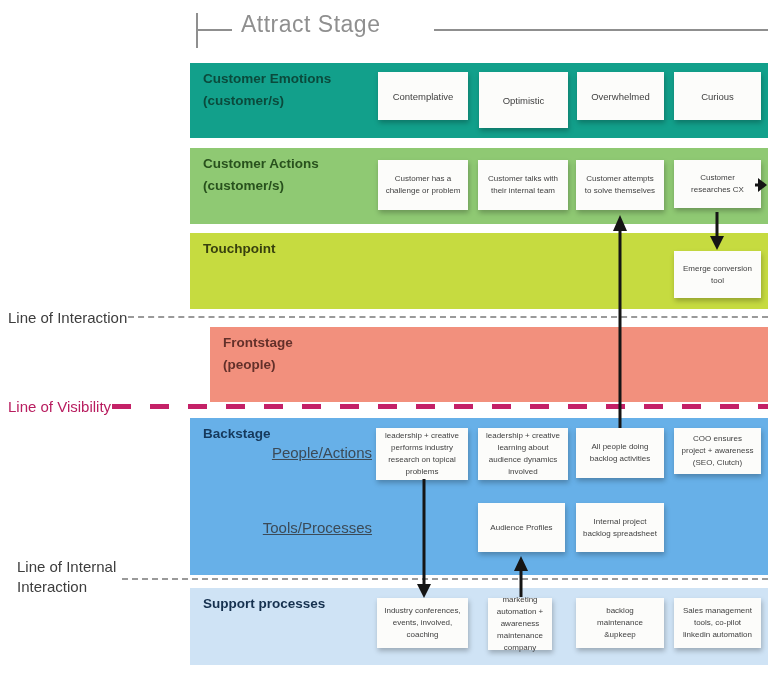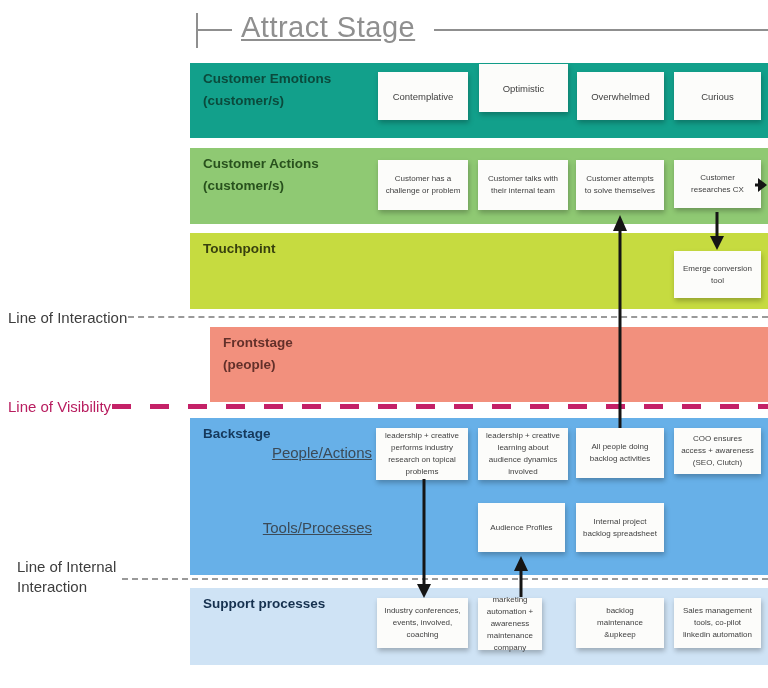--- a/index.html
+++ b/index.html
@@ -3,21 +3,21 @@
 <meta charset="utf-8">
 <style>
   html,body{margin:0;padding:0;background:#ffffff;}
   .canvas{
     position:relative;width:768px;height:688px;overflow:hidden;
     font-family:"Liberation Sans",sans-serif;background:#ffffff;
   }
   
   .title-vline{position:absolute;left:196px;top:13px;width:2px;height:35px;background:#8f8f8f;}
   .title-hline1{position:absolute;left:196px;top:29px;width:36px;height:2px;background:#8f8f8f;}
-  .title-text{position:absolute;left:241px;top:11px;font-size:29px;color:#8f8f8f;letter-spacing:.5px;white-space:nowrap;text-decoration:underline;}
+  .title-text{position:absolute;left:241px;top:11px;font-size:23px;color:#8f8f8f;letter-spacing:.5px;white-space:nowrap;}
   .title-hline2{position:absolute;left:434px;top:29px;width:334px;height:2px;background:#8f8f8f;}
   
   .band{position:absolute;left:190px;width:578px;z-index:1;}
   .band-label{position:absolute;left:13px;top:5px;font-size:13.5px;font-weight:700;line-height:1.6;}
   .b-emotions{top:63px;height:75px;}  .b-emotions .band-label{color:#0b4a3c;}
   .b-actions{top:148px;height:76px;}  .b-actions .band-label{color:#28511d;}
   .b-touchpoint{top:233px;height:76px;} .b-touchpoint .band-label{color:#38400e;}
   .b-frontstage{top:327px;height:75px;margin-left:20px;} .b-frontstage .band-label{color:#63302a;}
   .b-backstage{top:418px;height:157px;} .b-backstage .band-label{color:#16395c;}
   .b-support{top:588px;height:77px;}  .b-support .band-label{color:#15304e;}
@@ -90,41 +90,41 @@
     <div class="band-label">Backstage</div>
   </div>
   <div class="band b-support" style="background: rgb(207, 227, 245);">
     <div class="band-label">Support processes</div>
   </div>
 
   <div class="row-label row-people">People/Actions</div>
   <div class="row-label row-tools">Tools/Processes</div>
 
   <div class="sticky lg" style="left:378px;top:72px;width:90px;height:48px">Contemplative</div>
-  <div class="sticky lg" style="left:479px;top:64px;width:89px;height:48px">Optimistic</div>
+  <div class="sticky lg" style="left:479px;top:72px;width:89px;height:56px">Optimistic</div>
   <div class="sticky lg" style="left:577px;top:72px;width:87px;height:48px">Overwhelmed</div>
   <div class="sticky lg" style="left:674px;top:72px;width:87px;height:48px">Curious</div>
 
   <div class="sticky sm" style="left:378px;top:160px;width:90px;height:50px">Customer has a challenge or problem</div>
   <div class="sticky sm" style="left:478px;top:160px;width:90px;height:50px">Customer talks with their internal team</div>
   <div class="sticky sm" style="left:576px;top:160px;width:88px;height:50px">Customer attempts to solve themselves</div>
   <div class="sticky sm" style="left:674px;top:160px;width:87px;height:48px">Customer researches CX</div>
 
   <div class="sticky sm" style="left:674px;top:251px;width:87px;height:47px">Emerge conversion tool</div>
 
   <div class="sticky sm" style="left:376px;top:428px;width:92px;height:52px">leadership + creative performs industry research on topical problems</div>
   <div class="sticky sm" style="left:478px;top:428px;width:90px;height:52px">leadership + creative learning about audience dynamics involved</div>
   <div class="sticky sm" style="left:576px;top:428px;width:88px;height:50px">All people doing backlog activities</div>
-  <div class="sticky sm" style="left:674px;top:428px;width:87px;height:46px">COO ensures access + awareness (SEO, Clutch)</div>
+  <div class="sticky sm" style="left:674px;top:428px;width:87px;height:46px">COO ensures project + awareness (SEO, Clutch)</div>
 
   <div class="sticky sm" style="left:478px;top:503px;width:87px;height:49px">Audience Profiles</div>
   <div class="sticky sm" style="left:576px;top:503px;width:88px;height:49px">Internal project backlog spreadsheet</div>
 
   <div class="sticky sm" style="left:377px;top:598px;width:91px;height:50px">Industry conferences, events, involved, coaching</div>
-  <div class="sticky sm" style="left:478px;top:598px;width:64px;height:52px">marketing automation + awareness maintenance company</div>
+  <div class="sticky sm" style="left:488px;top:598px;width:64px;height:52px">marketing automation + awareness maintenance company</div>
   <div class="sticky sm" style="left:576px;top:598px;width:88px;height:50px">backlog maintenance &amp;upkeep</div>
   <div class="sticky sm" style="left:674px;top:598px;width:87px;height:50px">Sales management tools, co-pilot linkedin automation</div>
 
   <svg class="arrows" width="768" height="688" viewBox="0 0 768 688">
     <g stroke="#151515" fill="#151515">
       <line x1="620" y1="230" x2="620" y2="428" stroke-width="3"></line>
       <polygon points="613,231 627,231 620,215" stroke="none"></polygon>
     </g>
     <g stroke="#151515" fill="#151515">
       <line x1="717" y1="212" x2="717" y2="237" stroke-width="3"></line>

